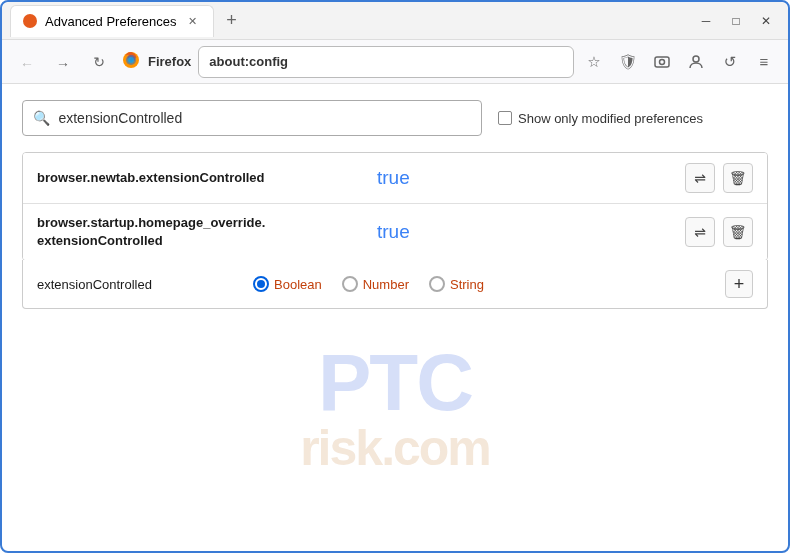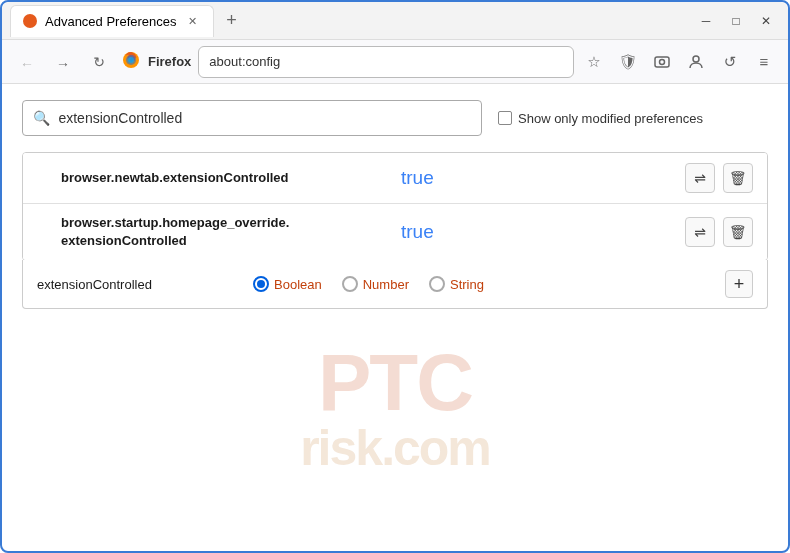--- a/index.html
+++ b/index.html
@@ -115,20 +115,21 @@
       display: flex;
       align-items: center;
       background: #fff;
       border: 1px solid #bbb;
       border-radius: 6px;
       padding: 4px 10px;
       height: 32px;
       font-size: 13px;
       color: #333;
       gap: 4px;
+      font-weight: bold;
     }
     .address-text { color: #333; }
 
     .nav-icons {
       display: flex;
       gap: 6px;
       align-items: center;
     }
     .nav-icon {
       width: 28px;
@@ -204,21 +205,20 @@
       background: #fff;
       min-height: 44px;
     }
     .pref-row:last-child { border-bottom: none; }
     .pref-name {
       font-weight: bold;
       font-size: 13px;
       color: #1a1a1a;
       flex: 0 0 340px;
       line-height: 1.4;
-      margin-left: 24px;
     }
     .pref-value {
       font-size: 19px;
       color: #3b82f6;
       flex: 1;
     }
     .pref-actions {
       display: flex;
       gap: 8px;
       align-items: center;
@@ -431,15 +431,15 @@
         <div class="radio-outer"></div>
         <span>String</span>
       </div>
     </div>
     <div class="add-btn">+</div>
   </div>
 
 </div>
 
 <div class="watermark">
-  <div style="font-size:80px; opacity:0.18; color:#c2410c; font-weight:900; text-align:center;">PTC</div>
+  <div style="font-size:80px; opacity:0.18; color:#1d4ed8; font-weight:900; text-align:center;">PTC</div>
   <div style="font-size:50px; opacity:0.18; color:#c07830; font-weight:900; text-align:center;">risk.com</div>
 </div>
 
 </body></html>

